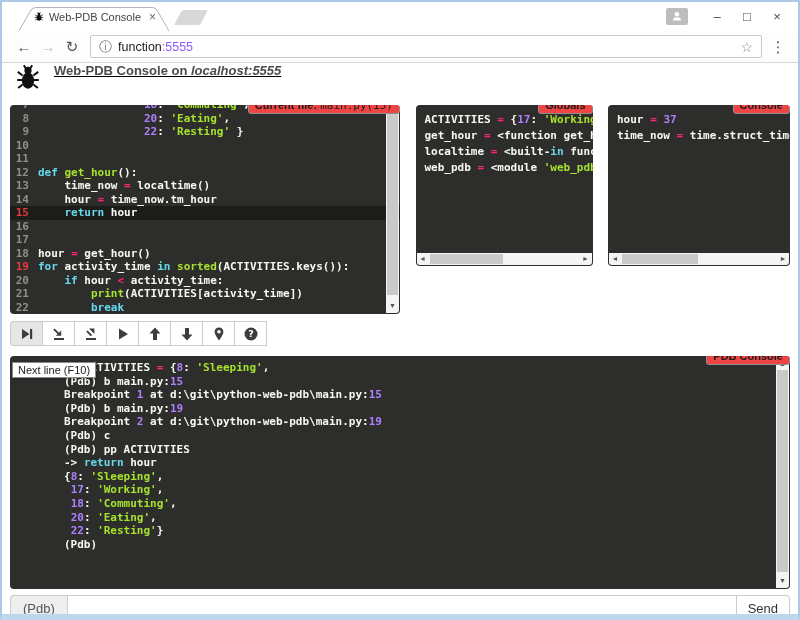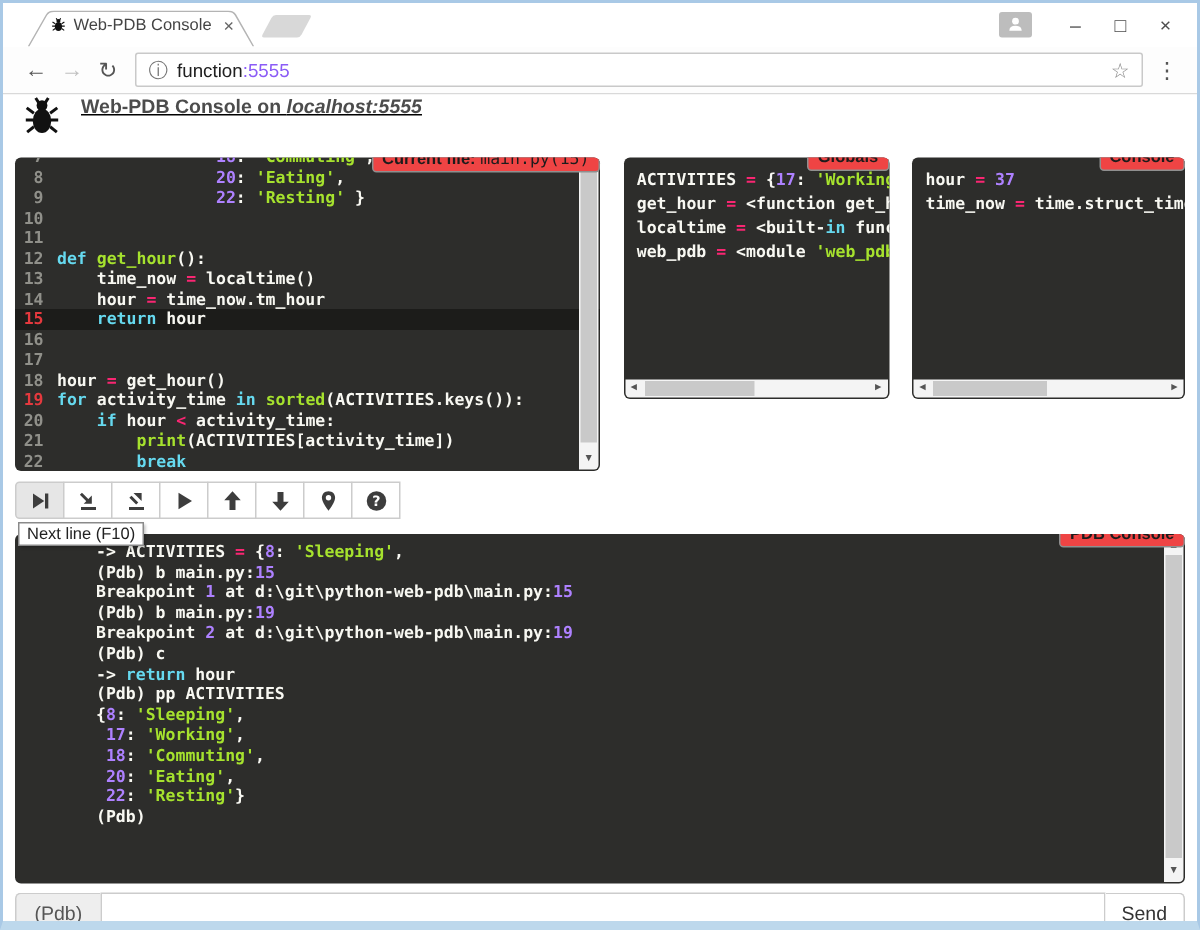--- a/index.html
+++ b/index.html
@@ -64,21 +64,21 @@
   .varpanel.g{width:177px;} .varpanel.l{width:182px;}
   .var-body{padding:7px 9px;font-family:"DejaVu Sans Mono",monospace;font-size:11px;font-weight:bold;line-height:16px;}
   .vline{white-space:pre;}
   
   .dbg-toolbar{margin:7px 8px 0 8px;display:flex;position:relative;height:26px;}
   .dbtn{width:33px;height:25px;background:#fff;border:1px solid #cccccc;margin-left:-1px;display:flex;align-items:center;justify-content:center;}
   .dbtn:first-child{margin-left:0;border-radius:3px 0 0 3px;}
   .dbtn:last-child{border-radius:0 3px 3px 0;}
   .dbtn.hover{background:#e6e6e6;}
   .dbtn svg{display:block;}
-  .tooltip{position:absolute;left:2px;top:27px;background:#fff;border:1px solid #8a8a8a;box-shadow:1px 1px 2px rgba(0,0,0,.25);font-size:11px;color:#222;padding:1px 5px;z-index:20;white-space:nowrap;}
+  .tooltip{position:absolute;left:2px;top:41px;background:#fff;border:1px solid #8a8a8a;box-shadow:1px 1px 2px rgba(0,0,0,.25);font-size:11px;color:#222;padding:1px 5px;z-index:20;white-space:nowrap;}
   
   .consolewrap{margin:9px 8px 0 8px;height:233px;overflow:hidden;padding-left:44px;}
   .console-body{padding:5px 10px;font-family:"DejaVu Sans Mono",monospace;font-size:11px;font-weight:bold;line-height:13.6px;}
   
   .inputrow{margin:6px 8px 0 8px;display:flex;height:27px;}
   .prompt-addon{background:#eeeeee;border:1px solid #cccccc;border-right:none;border-radius:4px 0 0 4px;padding:0 12px;display:flex;align-items:center;font-size:13px;color:#555;}
   .cmd-input{flex:1;border:1px solid #cccccc;padding:0 8px;font-size:13px;color:#333;outline:none;font-family:"Liberation Sans",sans-serif;}
   .send-btn{background:#fff;border:1px solid #cccccc;border-left:none;border-radius:0 4px 4px 0;padding:0 11px;font-size:13px;color:#333;font-family:"Liberation Sans",sans-serif;}
 </style>
 </head>
@@ -246,22 +246,22 @@
 
 <div class="panel consolewrap">
   <div class="ptab">PDB Console</div>
   <div class="console-body">
       <div class="vline"><span class="ltext"><span class="tk-w">-&gt; ACTIVITIES </span><span class="tk-r">=</span><span class="tk-w"> {</span><span class="tk-p">8</span><span class="tk-w">: </span><span class="tk-g">'Sleeping'</span><span class="tk-w">,</span></span></div>
       <div class="vline"><span class="ltext"><span class="tk-w">(Pdb) b main.py:</span><span class="tk-p">15</span></span></div>
       <div class="vline"><span class="ltext"><span class="tk-w">Breakpoint </span><span class="tk-p">1</span><span class="tk-w"> at d:\git\python-web-pdb\main.py:</span><span class="tk-p">15</span></span></div>
       <div class="vline"><span class="ltext"><span class="tk-w">(Pdb) b main.py:</span><span class="tk-p">19</span></span></div>
       <div class="vline"><span class="ltext"><span class="tk-w">Breakpoint </span><span class="tk-p">2</span><span class="tk-w"> at d:\git\python-web-pdb\main.py:</span><span class="tk-p">19</span></span></div>
       <div class="vline"><span class="ltext"><span class="tk-w">(Pdb) c</span></span></div>
+      <div class="vline"><span class="ltext"><span class="tk-w">(Pdb) pp ACTIVITIES</span></span></div>
       <div class="vline"><span class="ltext"><span class="tk-w">-&gt; </span><span class="tk-c">return</span><span class="tk-w"> hour</span></span></div>
-      <div class="vline"><span class="ltext"><span class="tk-w">(Pdb) pp ACTIVITIES</span></span></div>
       <div class="vline"><span class="ltext"><span class="tk-w">{</span><span class="tk-p">8</span><span class="tk-w">: </span><span class="tk-g">'Sleeping'</span><span class="tk-w">,</span></span></div>
       <div class="vline"><span class="ltext"><span class="tk-w"> </span><span class="tk-p">17</span><span class="tk-w">: </span><span class="tk-g">'Working'</span><span class="tk-w">,</span></span></div>
       <div class="vline"><span class="ltext"><span class="tk-w"> </span><span class="tk-p">18</span><span class="tk-w">: </span><span class="tk-g">'Commuting'</span><span class="tk-w">,</span></span></div>
       <div class="vline"><span class="ltext"><span class="tk-w"> </span><span class="tk-p">20</span><span class="tk-w">: </span><span class="tk-g">'Eating'</span><span class="tk-w">,</span></span></div>
       <div class="vline"><span class="ltext"><span class="tk-w"> </span><span class="tk-p">22</span><span class="tk-w">: </span><span class="tk-g">'Resting'</span><span class="tk-w">}</span></span></div>
       <div class="vline"><span class="ltext"><span class="tk-w">(Pdb)</span></span></div>
     </div>
   <div class="vsb">
     <div class="arr" style="top:0;">▲</div>
     <div class="thumb" style="top:13px;bottom:16px;"></div>

